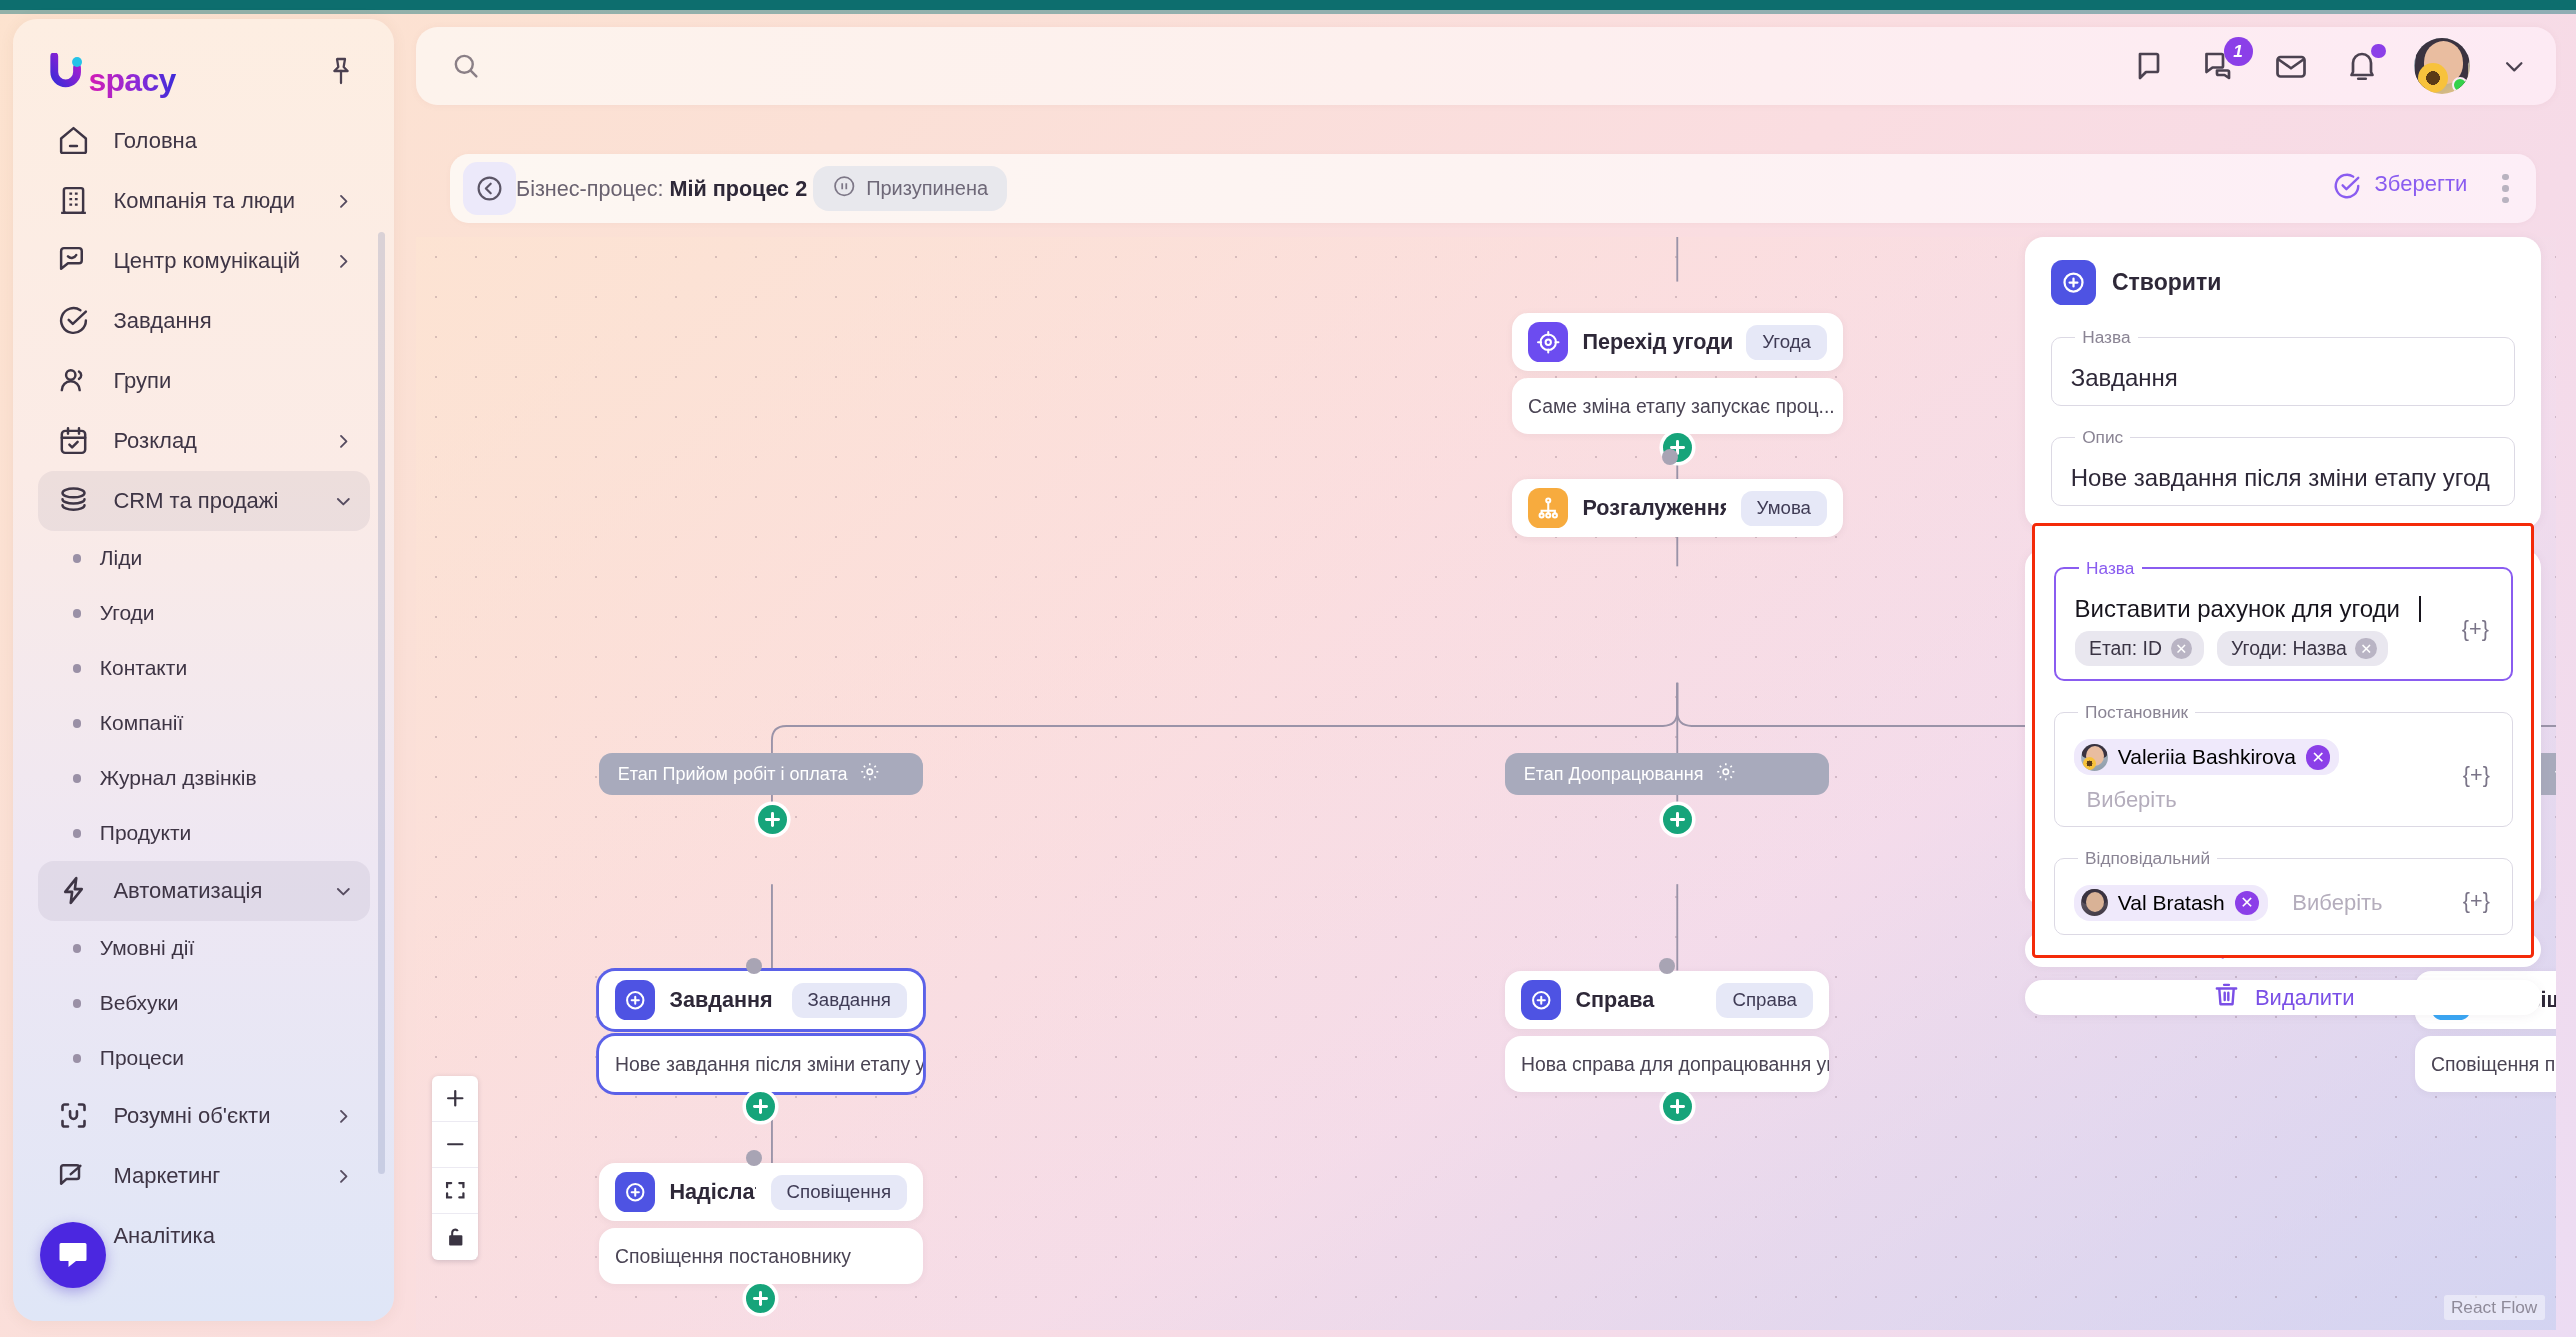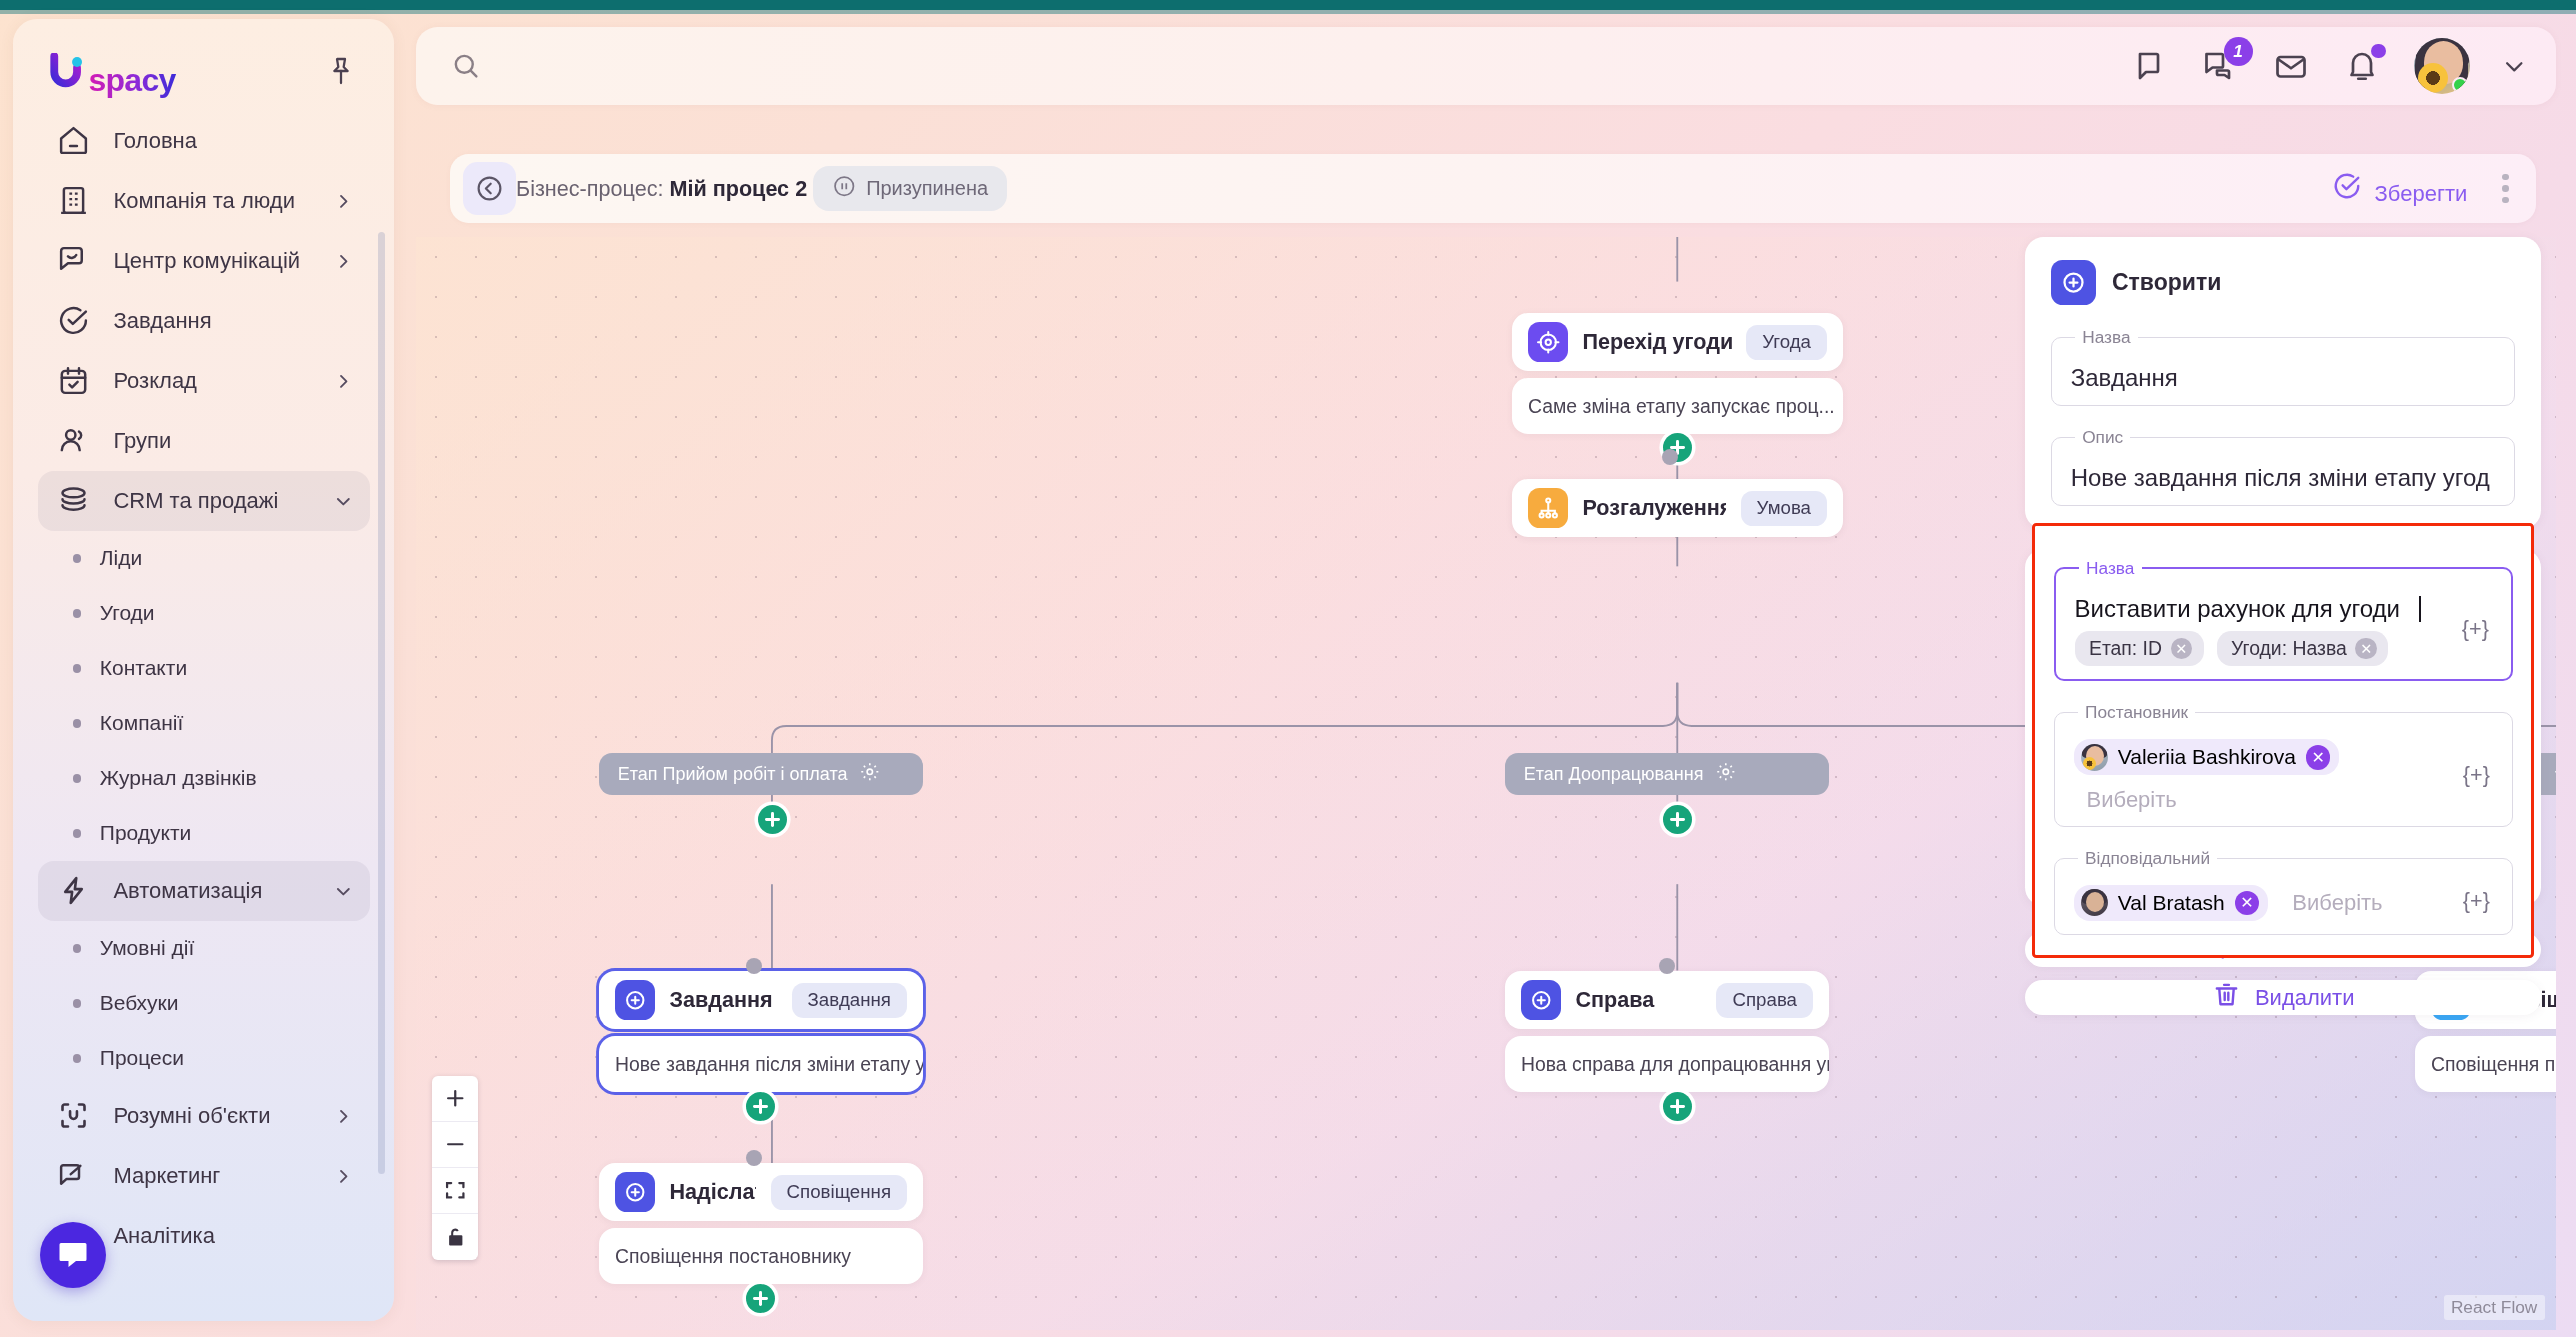--- a/index.html
+++ b/index.html
@@ -83,21 +83,21 @@
   }
   .pb-left{display:flex;align-items:center;}
   .back-btn{width:53px;height:53px;border-radius:14.4px;background:#ece9fa;display:flex;align-items:center;justify-content:center;cursor:pointer;}
   .back-btn svg{width:29px;height:29px;color:#5b5566;}
   .pb-title{font-size:21.6px;color:#6a6270;}
   .pb-title b{color:#2e2838;font-weight:700;}
   .pill-pause{display:flex;align-items:center;gap:10px;background:#e8e8ed;border-radius:16px;padding:8px 18.7px;margin-left:5.8px;}
   .pill-pause svg{width:24.5px;height:24.5px;color:#7d7787;}
   .pill-pause span{font-size:20px;color:#6e6878;}
   .pb-right{display:flex;align-items:center;gap:29px;}
-  .save-btn{display:flex;align-items:flex-end;gap:13px;cursor:pointer;}
+  .save-btn{display:flex;align-items:flex-start;gap:13px;cursor:pointer;}
   .save-btn svg{width:30px;height:30px;color:#8a5cf0;}
   .save-btn span{font-size:22px;color:#8a5cf0;font-weight:500;}
   .kebab{display:flex;flex-direction:column;gap:5px;cursor:pointer;padding:5.8px;}
   .kebab i{width:6.5px;height:6.5px;border-radius:50%;background:#b9b3c0;display:block;}
 
   
   .canvas{position:absolute; left:416px; top:237px; width:2140px; height:1093px; overflow:hidden;}
   .dots{position:absolute;inset:0;
     background-image:radial-gradient(rgba(110,80,100,.26) 1.2px, transparent 1.2px);
     background-size:40px 40px;}
@@ -256,40 +256,40 @@
               <path d="M21 12a9 9 0 1 1-4-7.5"></path>
               <path d="M8.5 11.5 11.5 14.5 21 5.5"></path>
             </svg>
           </span>
         <span class="nav-lbl">Завдання</span>
       </div>
 
       <div class="nav-item">
         <span class="nav-ico">
             <svg viewBox="0 0 24 24" fill="none" stroke="currentColor" stroke-width="1.8" stroke-linecap="round" stroke-linejoin="round">
+              <circle cx="10" cy="8" r="3.4"></circle>
+              <path d="M3.5 19a6.5 6.5 0 0 1 13 0"></path>
+              <path d="M16 5.5a3 3 0 0 1 0 5.3"></path>
+            </svg>
+          </span>
+        <span class="nav-lbl">Групи</span>
+      </div>
+
+      <div class="nav-item">
+        <span class="nav-ico">
+            <svg viewBox="0 0 24 24" fill="none" stroke="currentColor" stroke-width="1.8" stroke-linecap="round" stroke-linejoin="round">
               <rect x="3.5" y="5" width="17" height="16" rx="2.5"></rect>
               <path d="M8 3v4M16 3v4M3.5 10h17"></path>
               <path d="M9 15l2 2 4-4"></path>
             </svg>
           </span>
         <span class="nav-lbl">Розклад</span>
         <span class="nav-chev"><svg viewBox="0 0 24 24" fill="none" stroke="currentColor" stroke-width="2.4" stroke-linecap="round" stroke-linejoin="round">
               <path d="M9 5l7 7-7 7"></path>
             </svg></span>
-      </div>
-
-      <div class="nav-item">
-        <span class="nav-ico">
-            <svg viewBox="0 0 24 24" fill="none" stroke="currentColor" stroke-width="1.8" stroke-linecap="round" stroke-linejoin="round">
-              <circle cx="10" cy="8" r="3.4"></circle>
-              <path d="M3.5 19a6.5 6.5 0 0 1 13 0"></path>
-              <path d="M16 5.5a3 3 0 0 1 0 5.3"></path>
-            </svg>
-          </span>
-        <span class="nav-lbl">Групи</span>
       </div>
 
       <div class="nav-item active">
         <span class="nav-ico">
             <svg viewBox="0 0 24 24" fill="none" stroke="currentColor" stroke-width="1.8" stroke-linecap="round" stroke-linejoin="round">
               <ellipse cx="12" cy="6.5" rx="8" ry="3.2"></ellipse>
               <path d="M4 11c0 1.8 3.6 3.2 8 3.2s8-1.4 8-3.2"></path>
               <path d="M4 15.5c0 1.8 3.6 3.2 8 3.2s8-1.4 8-3.2"></path>
             </svg>
           </span>

